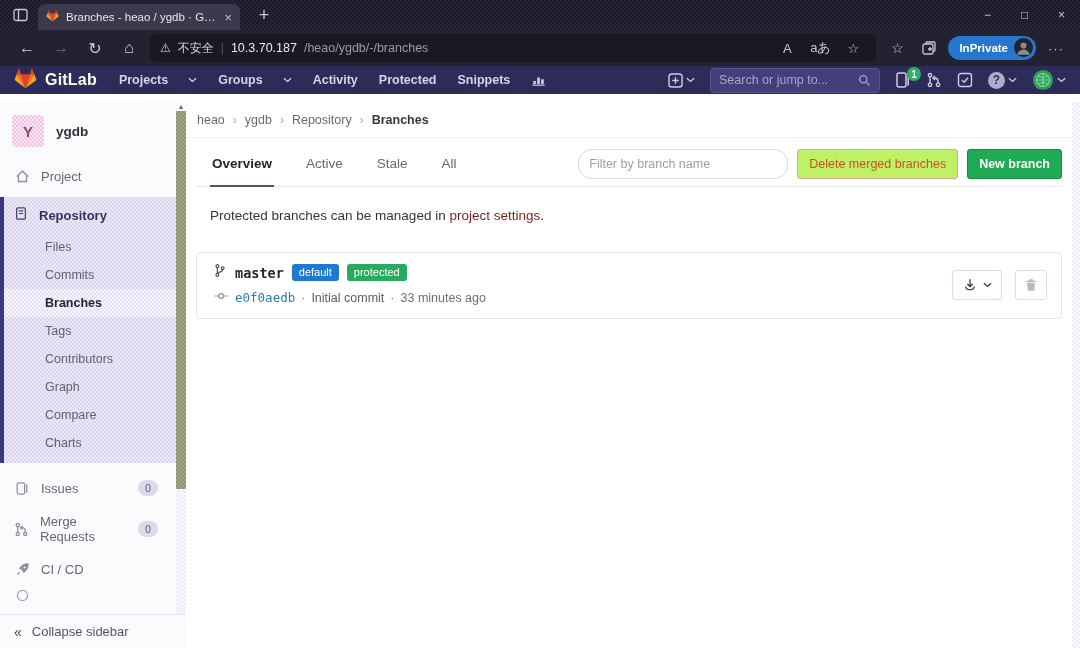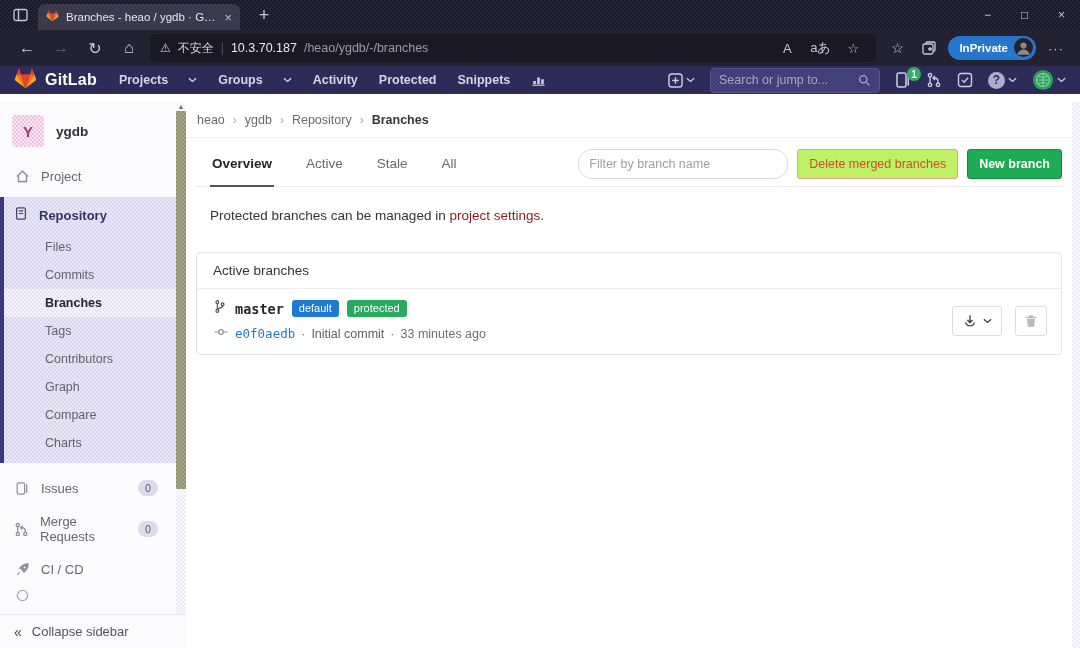--- a/index.html
+++ b/index.html
@@ -425,21 +425,20 @@
           <input class="filter-input" placeholder="Filter by branch name" style="">
           <button class="btn btn-danger-sec">Delete merged branches</button>
           <button class="btn btn-success">New branch</button>
         </div>
       </div>
       <div class="note">
         <span>Protected branches can be managed in</span>
         <a href="#">project settings</a><span>.</span>
       </div>
       <div class="card">
-        <div class="card-head">Active branches</div>
         <div class="branch-row">
           <div class="branch-main">
             <div class="branch-line1">
               <span>
                 <svg width="14" height="15" viewBox="0 0 16 16" fill="none" stroke="#55555f" stroke-width="1.4">
                     <circle cx="5" cy="3" r="1.6"></circle>
                     <circle cx="5" cy="13" r="1.6"></circle>
                     <circle cx="11" cy="5.5" r="1.6"></circle>
                     <path d="M5 4.6v6.8M11 7.1c0 3.2-6 2.2-6 4.3"></path>
                   </svg>

